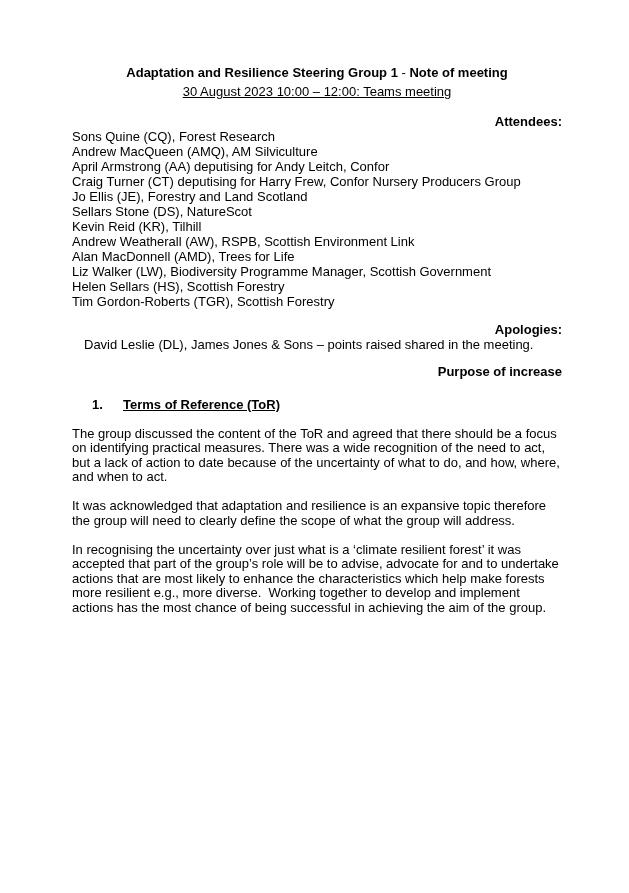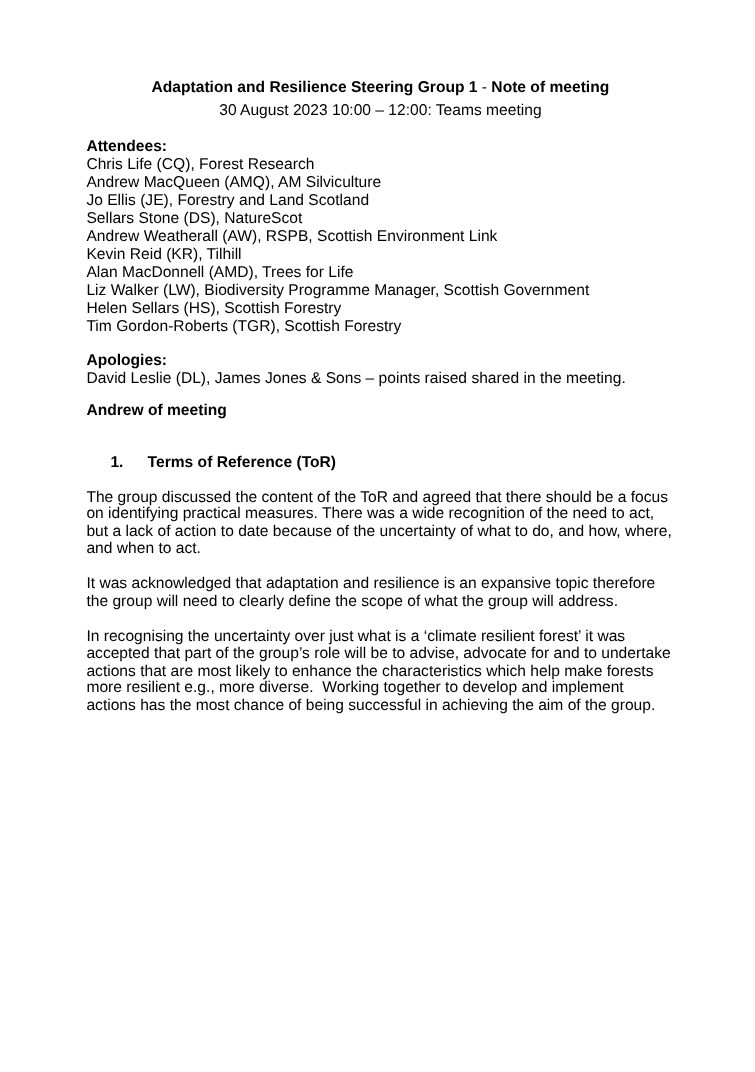--- a/index.html
+++ b/index.html
@@ -31,38 +31,42 @@
     text-align: center;
     font-weight: bold;
   }
   .title .sep {
     font-weight: normal;
   }
   .subtitle {
     text-align: center;
     margin-top: 4px;
     font-weight: normal;
+    text-decoration: underline;
   }
   .bold {
     font-weight: bold;
+    text-align: right;
   }
   .attendees-block {
     margin-top: 15px;
     line-height: 15px;
   }
   .apologies-block {
     margin-top: 14px;
+    margin-left: 12px;
   }
   .purpose-block {
     margin-top: 13px;
   }
   .section-heading {
-    margin-top: 28px;
+    margin-top: 18px;
     font-weight: bold;
     padding-left: 20px;
+    text-decoration: underline;
   }
   .section-heading .num {
     display: inline-block;
     width: 31px;
   }
   p.body-para {
     margin: 14.5px 0 0 0;
     white-space: pre-wrap;
   }
   p.body-para.first {
@@ -74,39 +78,41 @@
 
 <div class="page">
   <div class="doc-col">
 
     <div class="title"><span>Adaptation and Resilience Steering Group 1</span><span class="sep"> - </span><span>Note of meeting</span></div>
 
     <div class="subtitle">30 August 2023 10:00 – 12:00: Teams meeting</div>
 
     <div class="attendees-block">
       <div class="bold">Attendees:</div>
-      <div>Chris Life (CQ), Forest Research</div>
+      <div>Sons Quine (CQ), Forest Research</div>
       <div>Andrew MacQueen (AMQ), AM Silviculture</div>
+      <div>April Armstrong (AA) deputising for Andy Leitch, Confor</div>
+      <div>Craig Turner (CT) deputising for Harry Frew, Confor Nursery Producers Group</div>
       <div>Jo Ellis (JE), Forestry and Land Scotland</div>
       <div>Sellars Stone (DS), NatureScot</div>
+      <div>Kevin Reid (KR), Tilhill</div>
       <div>Andrew Weatherall (AW), RSPB, Scottish Environment Link</div>
-      <div>Kevin Reid (KR), Tilhill</div>
       <div>Alan MacDonnell (AMD), Trees for Life</div>
       <div>Liz Walker (LW), Biodiversity Programme Manager, Scottish Government</div>
       <div>Helen Sellars (HS), Scottish Forestry</div>
       <div>Tim Gordon-Roberts (TGR), Scottish Forestry</div>
     </div>
 
     <div class="apologies-block">
       <div class="bold">Apologies:</div>
       <div>David Leslie (DL), James Jones &amp; Sons – points raised shared in the meeting.</div>
     </div>
 
     <div class="purpose-block">
-      <div class="bold">Andrew of meeting</div>
+      <div class="bold">Purpose of increase</div>
     </div>
 
     <div class="section-heading"><span class="num">1.</span><span>Terms of Reference (ToR)</span></div>
 
     <p class="body-para">The group discussed the content of the ToR and agreed that there should be a focus on identifying practical measures. There was a wide recognition of the need to act, but a lack of action to date because of the uncertainty of what to do, and how, where, and when to act.</p>
     <p class="body-para">It was acknowledged that adaptation and resilience is an expansive topic therefore the group will need to clearly define the scope of what the group will address.</p>
     <p class="body-para">In recognising the uncertainty over just what is a ‘climate resilient forest’ it was accepted that part of the group’s role will be to advise, advocate for and to undertake actions that are most likely to enhance the characteristics which help make forests more resilient e.g., more diverse.  Working together to develop and implement actions has the most chance of being successful in achieving the aim of the group.</p>
 
   </div>
 </div>

